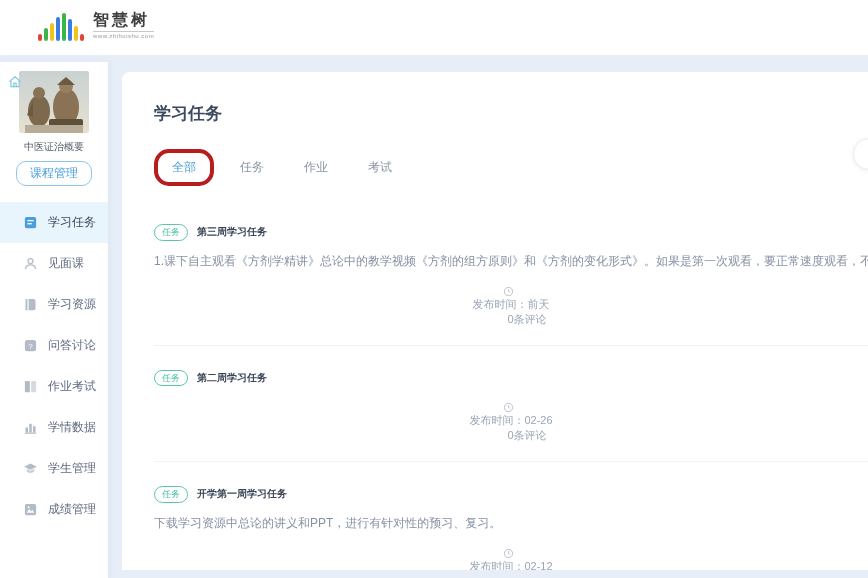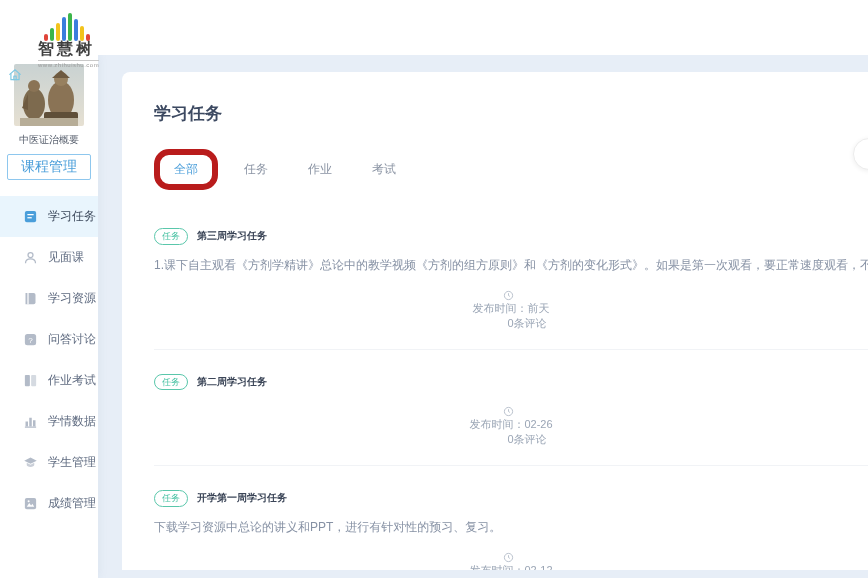--- a/index.html
+++ b/index.html
@@ -5,49 +5,49 @@
   * { margin:0; padding:0; box-sizing:border-box; }
   html,body { width:868px; height:578px; }
   body {
     position:relative; overflow:hidden;
     background:#e7eef7;
     font-family:"Liberation Sans","DejaVu Sans",sans-serif;
     color:#3c4658;
   }
   
   .header { position:absolute; top:0; left:0; right:0; height:55px; background:#fff; z-index:5; }
-  .logo { position:absolute; left:38px; top:11px; display:flex; align-items:flex-end; cursor:pointer;flex-direction:column; }
+  .logo { position:absolute; left:38px; top:11px; display:flex; align-items:flex-end; cursor:pointer; }
   .logo-bars { display:flex; align-items:flex-end; gap:2px; height:30px; margin-right:9px; }
   .logo-bars .bar { width:4px; border-radius:2px; }
   .brand-block { display:flex; flex-direction:column; line-height:1; padding-bottom:2px; }
   .brand-name { font-size:16px; font-weight:bold; color:#3f3f3f; letter-spacing:3px; }
   .brand-url { font-size:6px; color:#9a9a9a; border-top:1px solid #c9c9c9; margin-top:3px; padding-top:1px; letter-spacing:.5px; }
   
-  .sidebar { position:absolute; left:0; top:55px; bottom:0; width:98px; background:#fff;
+  .sidebar { position:absolute; left:0; top:62px; bottom:0; width:108px; background:#fff;
              box-shadow:2px 0 8px rgba(120,140,170,.08); z-index:4; }
   .home-icon { position:absolute; left:8px; top:13px; color:#7ec8e3; cursor:pointer; }
   .cover { display:block; margin:9px auto 0; width:70px; height:62px; border-radius:2px; }
   .course-name { text-align:center; font-size:10px; color:#565e6c; margin-top:7px; }
-  .manage-btn { display:block; margin:7px auto 0; font-size:14px; color:#4a9eda;
-                border:1px solid #8ec7ee; border-radius:2px; padding:3px 13px;
+  .manage-btn { display:block; margin:7px auto 0; font-size:12px; color:#4a9eda;
+                border:1px solid #8ec7ee; border-radius:10px; padding:3px 13px;
                 background:#fff; cursor:pointer; }
   .menu { margin-top:16px; }
   .menu-item { height:41px; display:flex; align-items:center; padding-left:23px; gap:10px;
                font-size:12px; color:#5f6b80; cursor:pointer; }
   .menu-item.active { background:#e9f5fd; color:#3d4a5d; }
   .menu-item .mi-icon { width:15px; height:15px; color:#b3bbc8; display:flex; align-items:center; }
   .menu-item.active .mi-icon { color:#4a9eda; }
   .mi-icon svg { width:15px; height:15px; }
   
   .panel { position:absolute; left:122px; top:72px; right:0; bottom:8px; background:#fff;
            border-radius:8px 0 0 0; padding:30px 0 0 32px; overflow:hidden; }
   .page-title { font-size:17px; font-weight:bold; color:#3c4961; }
   .tabs { margin-top:24px; display:flex; align-items:center; }
   .tab { font-size:12px; color:#8a93a3; padding:6px 0; margin-right:40px; cursor:pointer; }
-  .tab.active { border:6px solid #b91c1c; color:#4a9eda; border-radius:15px; padding:6px 14px; margin-right:26px; }
+  .tab.active { border:4px solid #b91c1c; color:#4a9eda; border-radius:15px; padding:6px 14px; margin-right:26px; }
   .fab { position:absolute; top:66px; right:-17px; width:32px; height:32px; border-radius:50%;
          background:#fff; border:1px solid #ececec; box-shadow:0 1px 5px rgba(0,0,0,.07); cursor:pointer; }
   .tasks { margin-top:14px; }
   .task { padding:24px 0 18px; border-bottom:1px solid #f1f3f6; }
   .task-head { display:flex; align-items:center; gap:9px; }
   .badge { font-size:9px; color:#3fbf9f; border:1px solid #5ac7ab; border-radius:9px; padding:1px 7px; line-height:1.4; }
   .task-title { font-size:10px; font-weight:bold; color:#3c4658; cursor:pointer; }
   .task-desc { margin-top:12px; font-size:12px; color:#8691a4; white-space:nowrap; overflow:hidden; }
   .task-meta { margin-top:16px; display:flex; align-items:center; font-size:11px; color:#9aa5b5;flex-direction:column; }
   .clock-icon { display:flex; margin-right:5px; color:#b5bdc9; }

